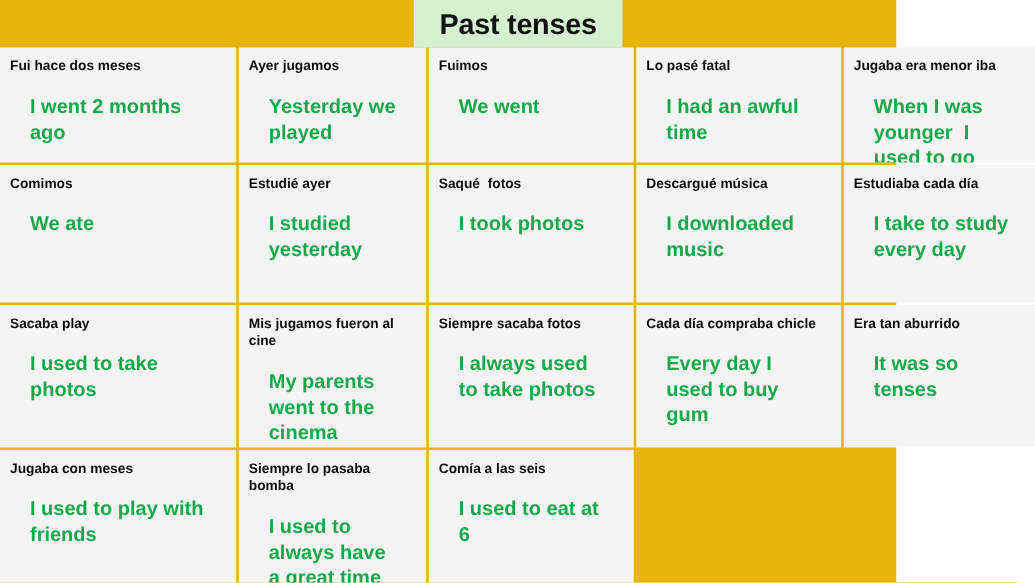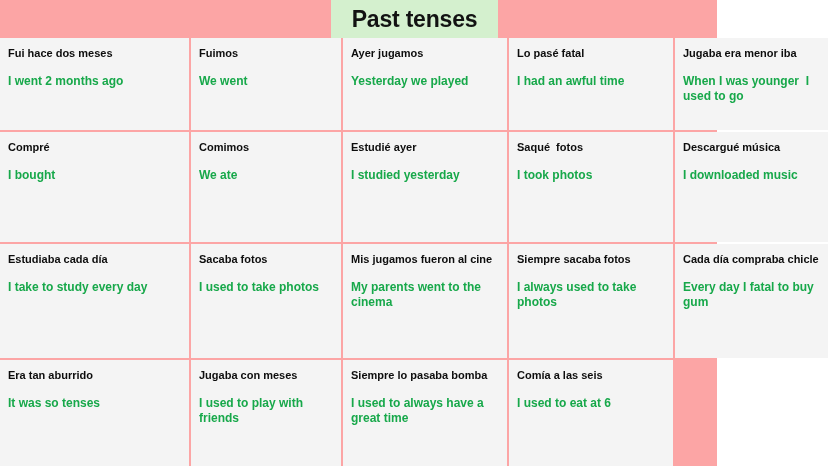--- a/index.html
+++ b/index.html
@@ -10,21 +10,21 @@
     width: 828px;
     height: 466px;
     background: #ffffff;
     font-family: "Liberation Sans", sans-serif;
     overflow: hidden;
   }
   .slide {
     position: relative;
     width: 717px;
     height: 466px;
-    background: #fca5a5;
+    background: #eab308;
   }
 
   
   .title-banner {
     position: absolute;
     left: 331px;
     top: 0px;
     width: 167px;
     height: 38px;
     background: #d4f0ce;
@@ -64,63 +64,59 @@
   }
   .es {
     font-size: 11px;
     font-weight: bold;
     color: #0d0d0d;
     line-height: 1.28;
     margin: 0 0 14px 0;
     white-space: pre-wrap;
   }
   .en {
-    font-size: 12px;
+    font-size: 16px;
     font-weight: bold;
     color: #17a84a;
     line-height: 1.28;
-    margin: 0;
+    margin: 16px;
     white-space: pre-wrap;
   }
 </style>
 </head>
 <body>
 
 <div class="slide">
 
   <div class="title-banner">
     <span class="title-text">Past tenses</span>
   </div>
 
   <div class="grid">
 
     <div class="cell">
       <p class="es">Fui hace dos meses</p>
       <p class="en">I went 2 months ago</p>
     </div>
     <div class="cell">
+      <p class="es">Ayer jugamos</p>
+      <p class="en">Yesterday we played</p>
+    </div>
+    <div class="cell">
       <p class="es">Fuimos</p>
       <p class="en">We went</p>
-    </div>
-    <div class="cell">
-      <p class="es">Ayer jugamos</p>
-      <p class="en">Yesterday we played</p>
     </div>
     <div class="cell">
       <p class="es">Lo pasé fatal</p>
       <p class="en">I had an awful time</p>
     </div>
 
     <div class="cell">
       <p class="es">Jugaba era menor iba</p>
       <p class="en">When I was younger  I used to go</p>
-    </div>
-    <div class="cell">
-      <p class="es">Compré</p>
-      <p class="en">I bought</p>
     </div>
     <div class="cell">
       <p class="es">Comimos</p>
       <p class="en">We ate</p>
     </div>
     <div class="cell">
       <p class="es">Estudié ayer</p>
       <p class="en">I studied yesterday</p>
     </div>
     <div class="cell">
@@ -130,35 +126,35 @@
 
     <div class="cell">
       <p class="es">Descargué música</p>
       <p class="en">I downloaded music</p>
     </div>
     <div class="cell">
       <p class="es">Estudiaba cada día</p>
       <p class="en">I take to study every day</p>
     </div>
     <div class="cell">
-      <p class="es">Sacaba fotos</p>
+      <p class="es">Sacaba play</p>
       <p class="en">I used to take photos</p>
     </div>
     <div class="cell">
       <p class="es">Mis jugamos fueron al cine</p>
       <p class="en">My parents went to the cinema</p>
     </div>
     <div class="cell">
       <p class="es">Siempre sacaba fotos</p>
       <p class="en">I always used to take photos</p>
     </div>
 
     <div class="cell">
       <p class="es">Cada día compraba chicle</p>
-      <p class="en">Every day I fatal to buy gum</p>
+      <p class="en">Every day I used to buy gum</p>
     </div>
     <div class="cell">
       <p class="es">Era tan aburrido</p>
       <p class="en">It was so tenses</p>
     </div>
     <div class="cell">
       <p class="es">Jugaba con meses</p>
       <p class="en">I used to play with friends</p>
     </div>
     <div class="cell">

